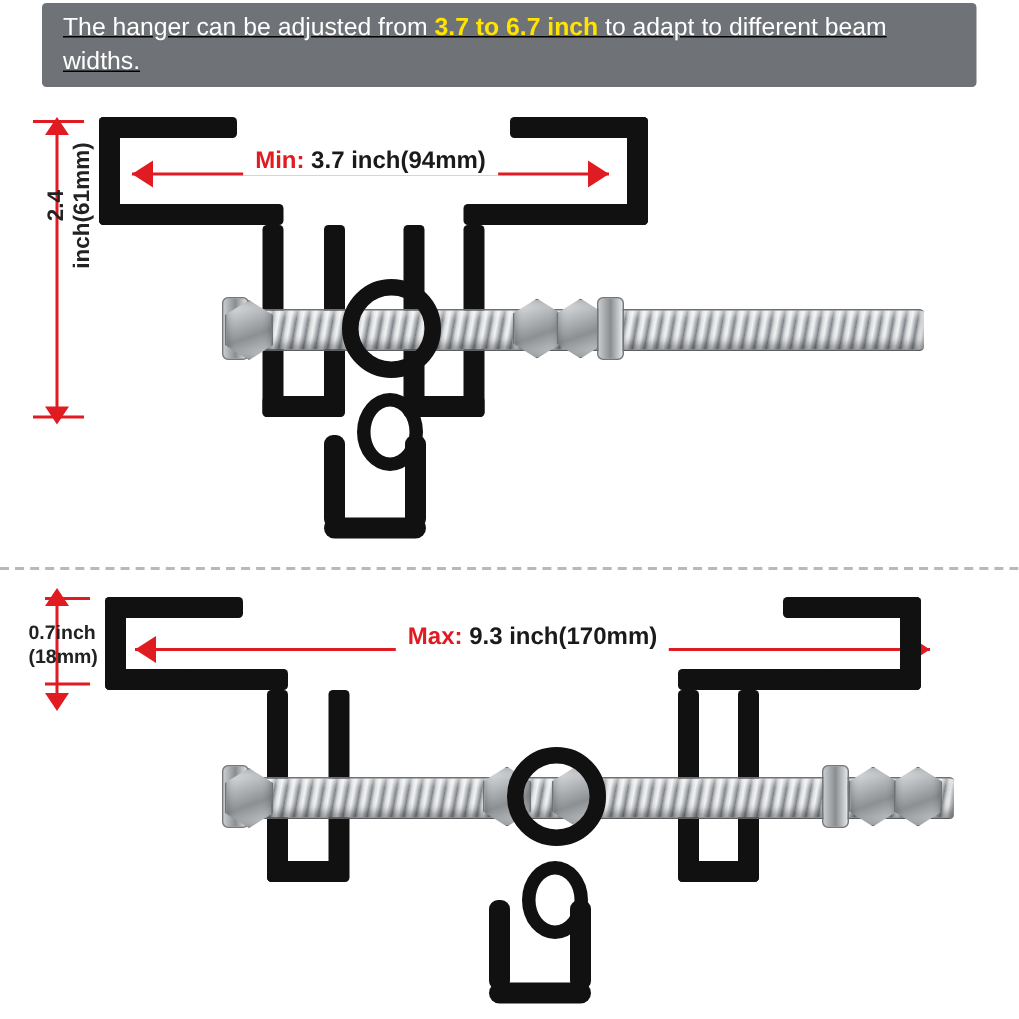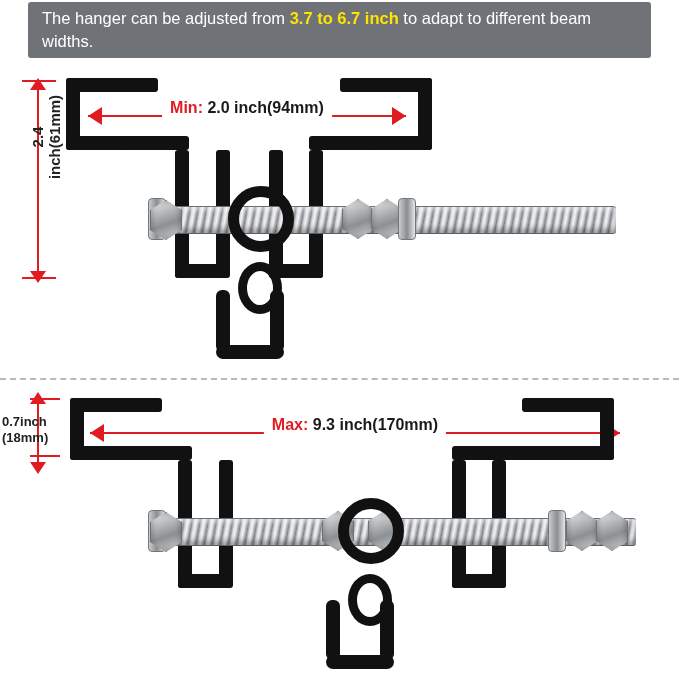--- a/index.html
+++ b/index.html
@@ -13,20 +13,21 @@
   .stage{position:relative;width:679px;height:679px;}
 
   
   .banner{
     position:absolute;left:28px;top:2px;width:623px;height:56px;
     background:#6f7277;
     border-radius:3px;
     display:flex;align-items:center;
     padding:0 14px;
     box-sizing:border-box;
+    text-decoration:underline;
   }
   .banner-text{
     color:#ffffff;font-size:16.5px;line-height:23px;font-weight:400;
   }
   .banner-hl{color:#ffe400;font-weight:bold;}
 
   
   .divider{
     position:absolute;left:0;top:378px;width:679px;height:0;
     border-top:2px dashed #b9b9b9;
@@ -134,21 +135,21 @@
     <div class="vlabel">2.4 inch(61mm)</div>
   </div>
   <div class="tick" style="left:22px;top:80px;width:34px;"></div>
   <div class="tick" style="left:22px;top:277px;width:34px;"></div>
 
   <div class="hdim hdim-min">
     <div class="hline"></div>
     <div class="ha-l"></div>
     <div class="ha-r"></div>
     <div class="hlabel">
-      <span class="red">Min:</span><span> 2.0 inch(94mm)</span>
+      <span class="red">Min:</span><span> 3.7 inch(94mm)</span>
     </div>
   </div>
 
   <div class="blk" style="left:66px;top:78px;width:92px;height:14px;border-radius:3px;"></div>
   <div class="blk" style="left:66px;top:78px;width:14px;height:72px;border-radius:3px;"></div>
   <div class="blk" style="left:66px;top:136px;width:70px;height:14px;border-radius:3px;"></div>
 
   <div class="blk" style="left:175px;top:150px;width:14px;height:128px;border-radius:3px;"></div>
   <div class="blk" style="left:122px;top:136px;width:67px;height:14px;border-radius:3px;"></div>
   <div class="blk" style="left:175px;top:264px;width:54px;height:14px;border-radius:3px;"></div>
@@ -176,21 +177,21 @@
   <div class="blk" style="left:216px;top:345px;width:68px;height:14px;border-radius:8px;"></div>
   <div class="oring" style="left:238px;top:262px;width:26px;height:34px;border-width:9px;"></div>
 
   <div class="vdim-bot">
     <div class="arrow-up"></div>
     <div class="vline"></div>
     <div class="arrow-dn"></div>
   </div>
   <div class="tick" style="left:30px;top:398px;width:30px;"></div>
   <div class="tick" style="left:30px;top:455px;width:30px;"></div>
-  <div style="position:absolute;left:2px;top:414px;width:62px;color:#222;font-size:13px;font-weight:bold;line-height:16px;">
+  <div style="position:absolute;left:19px;top:414px;width:62px;color:#222;font-size:13px;font-weight:bold;line-height:16px;">
     <div>0.7inch</div>
     <div>(18mm)</div>
   </div>
 
   <div class="hdim hdim-max">
     <div class="hline"></div>
     <div class="ha-l"></div>
     <div class="ha-r"></div>
     <div class="hlabel">
       <span class="red">Max:</span><span> 9.3 inch(170mm)</span>

